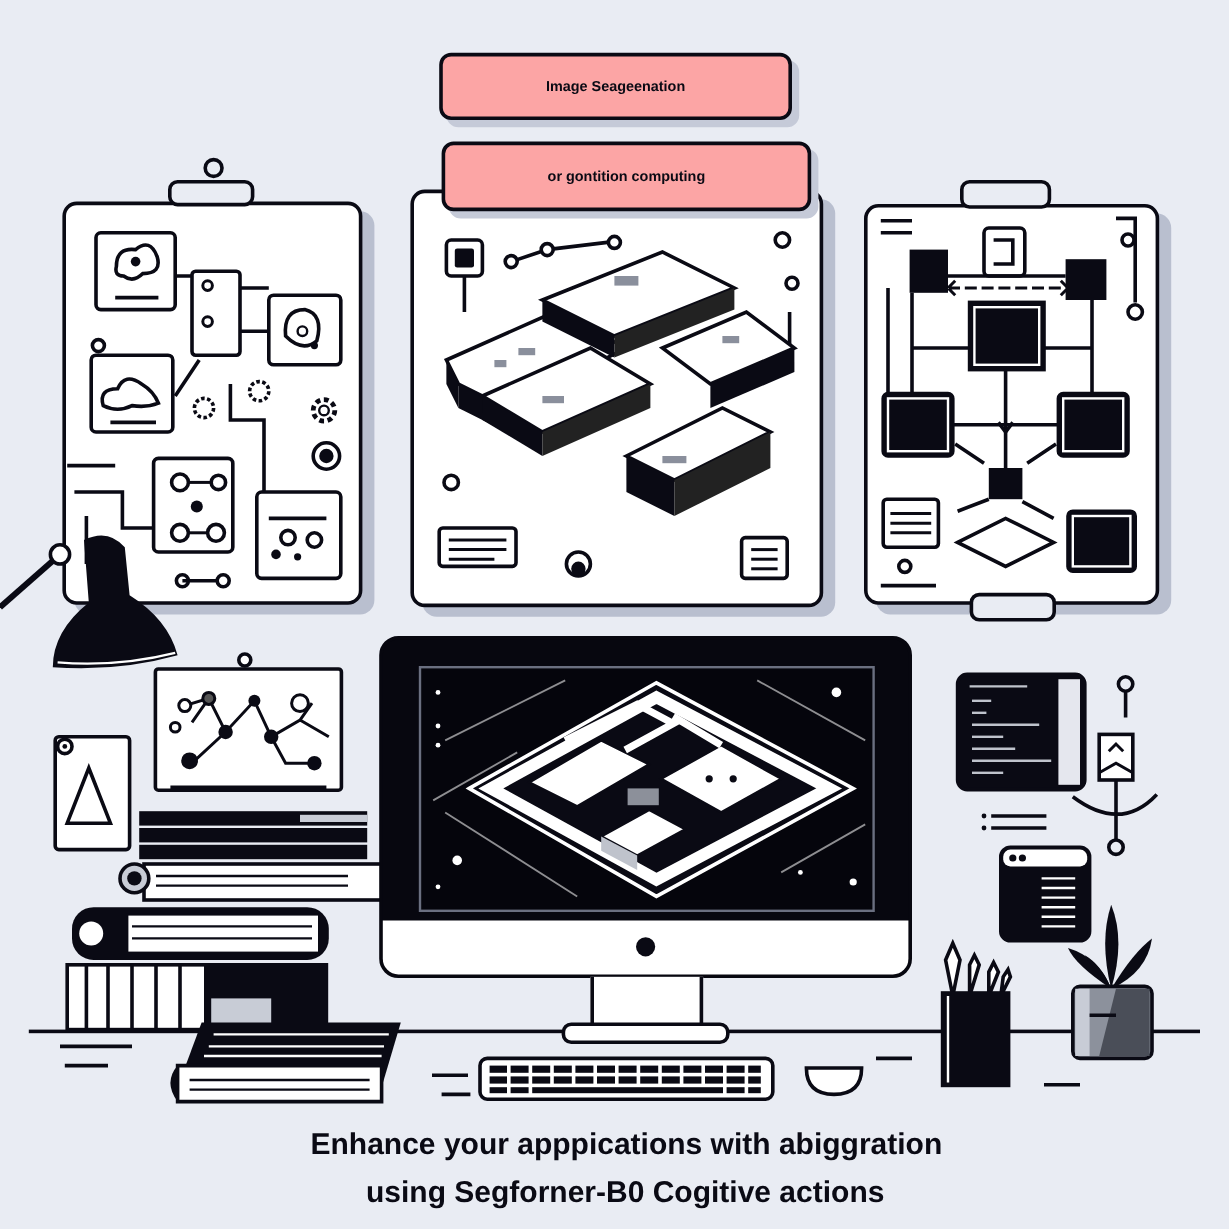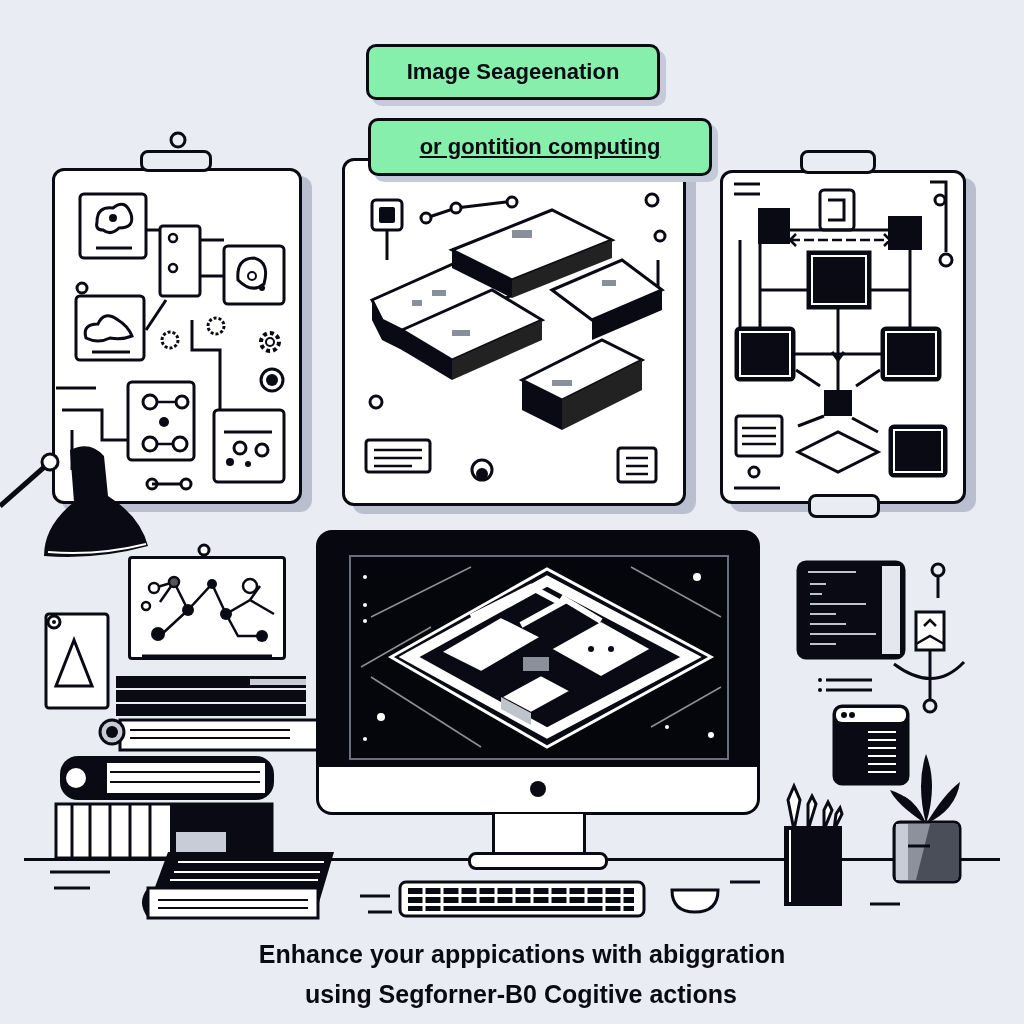--- a/index.html
+++ b/index.html
@@ -18,25 +18,25 @@
     box-shadow: 10px 8px 0 #b9bfcf;
   }
   .clip {
     position: absolute;
     background: #e9ecf3;
     border: 3px solid #0a0a14;
     border-radius: 8px;
   }
   .label-box {
     position: absolute;
-    background: #86efac;
+    background: #fca5a5;
     border: 3px solid #0a0a14;
     border-radius: 10px;
     display: flex; align-items: center; justify-content: center;
-    font-size: 22px; font-weight: bold; color: #0a0a14;
+    font-size: 12px; font-weight: bold; color: #0a0a14;
     box-shadow: 6px 6px 0 #c5cad8;
   }
   .caption {
     position: absolute; left: 0; width: 1024px; text-align: center;
     font-size: 25px; color: #0a0a14; font-weight: bold;
   }
   .monitor {
     position: absolute; left: 316px; top: 530px; width: 444px; height: 285px;
     background: #07070f; border: 3px solid #07070f; border-radius: 16px;
   }
@@ -100,21 +100,21 @@
   <circle cx="118" cy="210" r="8" fill="none" stroke="#0a0a14" stroke-width="3" stroke-dasharray="3 2"></circle>
 
   <path d="M94 100 h14 M148 110 h24 M148 146 h24 M94 200 l20 -30 M140 190 v30 h28 v60" fill="none" stroke="#0a0a14" stroke-width="3"></path>
   <path d="M4 258 h40 M10 280 h40 v30 h26 M20 300 v40 M100 354 h30" fill="none" stroke="#0a0a14" stroke-width="3"></path>
   <circle cx="30" cy="158" r="5" fill="none" stroke="#0a0a14" stroke-width="3"></circle>
   <circle cx="100" cy="354" r="5" fill="none" stroke="#0a0a14" stroke-width="3"></circle>
   <circle cx="134" cy="354" r="5" fill="none" stroke="#0a0a14" stroke-width="3"></circle>
 </svg>
 
 <div class="panel" style="left:342px; top:158px; width:344px; height:348px;"></div>
-<div class="label-box" style="left:368px; top:118px; width:344px; height:58px;text-decoration:underline;">
+<div class="label-box" style="left:368px; top:118px; width:308px; height:58px;">
   <span>or gontition computing</span>
 </div>
 <svg style="left:342px; top:180px;" width="344" height="320">
   <rect x="30" y="20" width="30" height="30" rx="4" fill="#fff" stroke="#0a0a14" stroke-width="3"></rect>
   <rect x="37" y="27" width="16" height="16" rx="2" fill="#0a0a14"></rect>
   <line x1="45" y1="50" x2="45" y2="80" stroke="#0a0a14" stroke-width="3"></line>
   <path d="M84 38 l30 -10 l50 -6" fill="none" stroke="#0a0a14" stroke-width="3"></path>
   <circle cx="84" cy="38" r="5" fill="#fff" stroke="#0a0a14" stroke-width="3"></circle>
   <circle cx="114" cy="28" r="5" fill="#fff" stroke="#0a0a14" stroke-width="3"></circle>
   <circle cx="170" cy="22" r="5" fill="#fff" stroke="#0a0a14" stroke-width="3"></circle>

